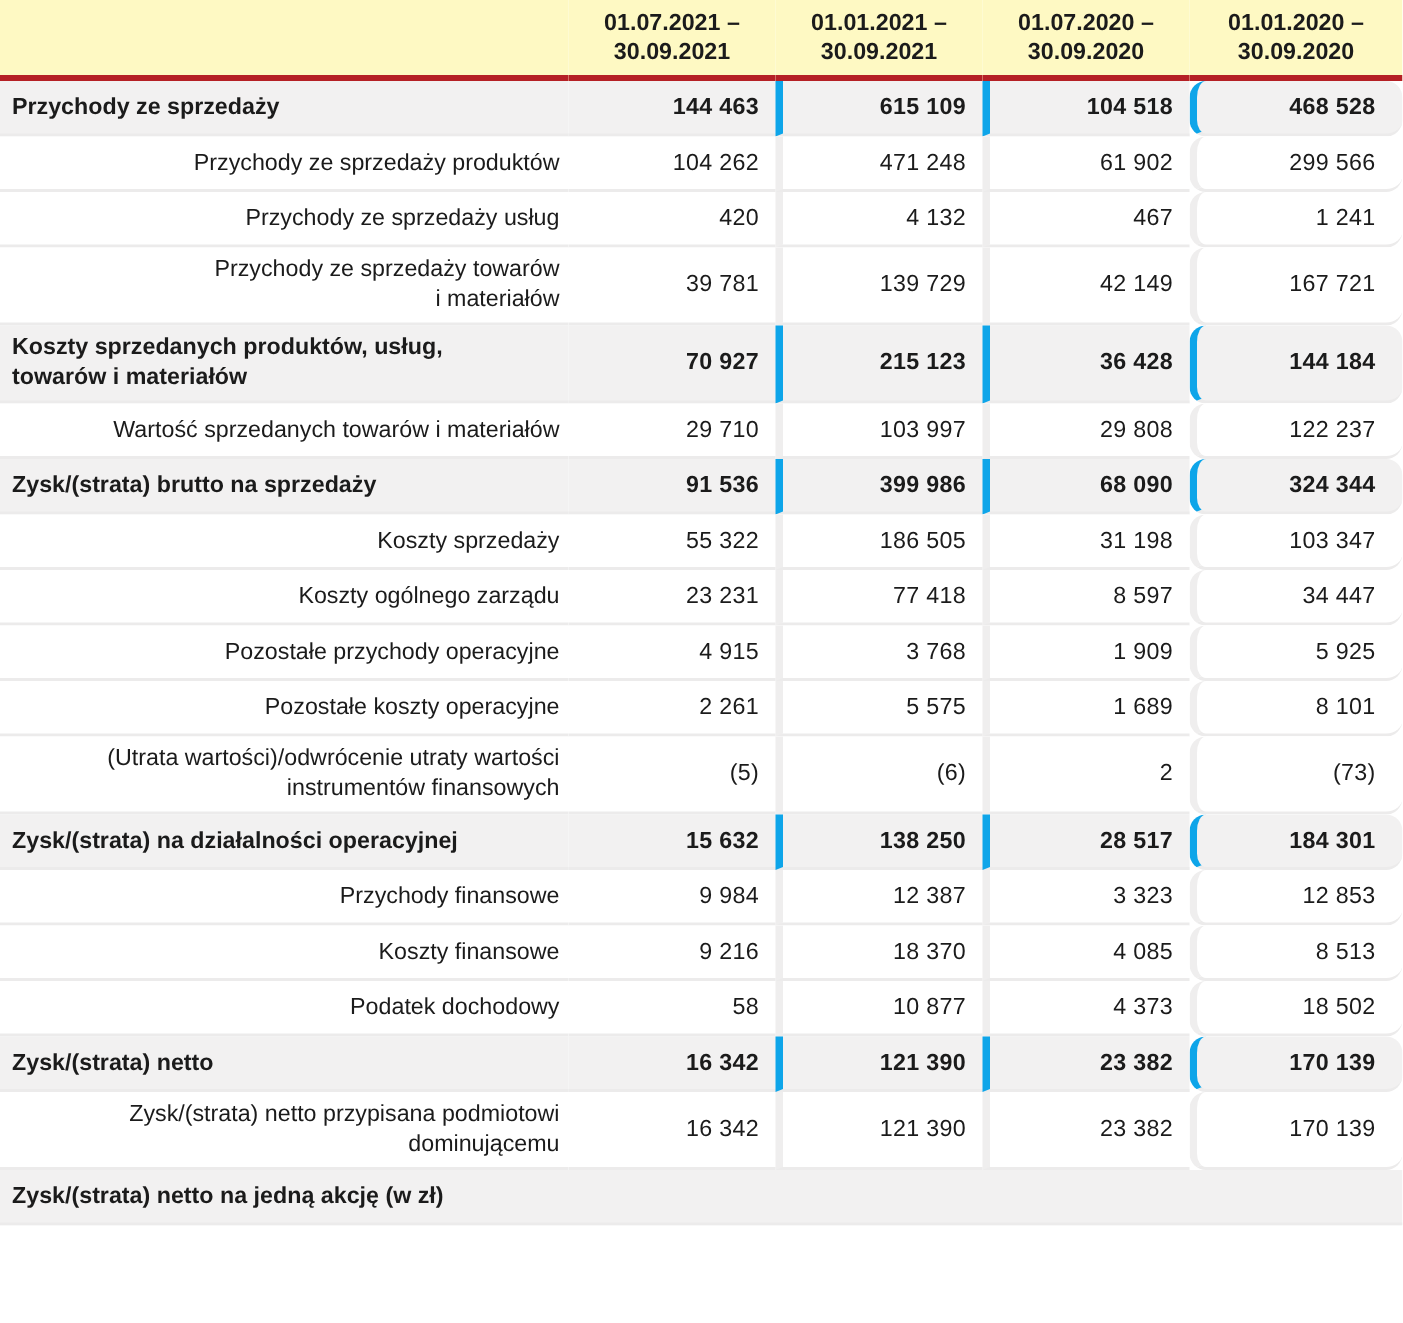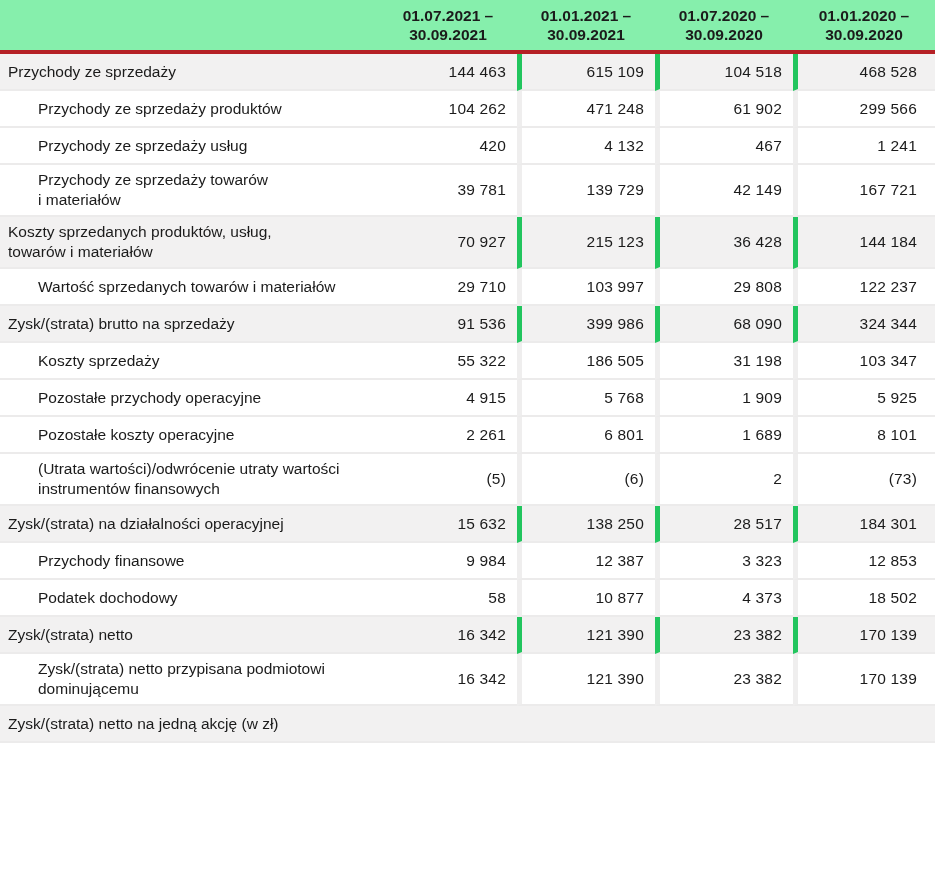--- a/index.html
+++ b/index.html
@@ -14,21 +14,21 @@
     border-collapse: separate;
     border-spacing: 0;
     table-layout: fixed;
   }
   col.c-label { width: 379px; }
   col.c-val   { width: 138px; }
   col.c-last  { width: 142px; }
 
   
   thead th {
-    background: #86efac;
+    background: #fef9c3;
     font-weight: 700;
     font-size: 15.5px;
     line-height: 19px;
     text-align: center;
     vertical-align: middle;
     padding: 6px 2px 6px 2px;
     border-bottom: 4px solid #B52025;
     white-space: pre-line;
   }
 
@@ -40,36 +40,36 @@
   }
   tr.r td    { height: 31px; }
   tr.tall td { height: 46px; }
 
   .lbl {
     padding: 2px 6px 2px 8px;
     line-height: 20px;
     white-space: pre-line;
     text-align: left;
   }
-  tr.sub .lbl { padding-left: 38px; font-weight: 400; }
+  tr.sub .lbl { padding-left: 38px; font-weight: 400; text-align: right; }
 
   .val {
     text-align: right;
     padding-right: 11px;
     letter-spacing: 0.2px;
     white-space: nowrap;
   }
-  .val.last { padding-right: 18px; }
-
-  tr.section td { background: #F2F1F1; font-weight: 400; }
+  .val.last { padding-right: 18px; border-radius: 11px; }
+
+  tr.section td { background: #F2F1F1; font-weight: 700; }
   tr.sub td     { background: #ffffff; font-weight: 400; }
 
   
   tr.sub .val + .val     { border-left: 5px solid #EFEEEE; margin-top: 44px; }
-  tr.section .val + .val { border-left: 5px solid #22c55e; }
+  tr.section .val + .val { border-left: 5px solid #0ea5e9; }
 </style>
 </head>
 <body>
 
 <table class="fin">
   <colgroup>
     <col class="c-label">
       <col class="c-val">
       <col class="c-val">
       <col class="c-val">
@@ -141,30 +141,37 @@
       <td class="val last">324 344</td>
     </tr>
     <tr class="r sub">
       <td class="lbl">Koszty sprzedaży</td>
       <td class="val">55 322</td>
       <td class="val">186 505</td>
       <td class="val">31 198</td>
       <td class="val last">103 347</td>
     </tr>
     <tr class="r sub">
+      <td class="lbl">Koszty ogólnego zarządu</td>
+      <td class="val">23 231</td>
+      <td class="val">77 418</td>
+      <td class="val">8 597</td>
+      <td class="val last">34 447</td>
+    </tr>
+    <tr class="r sub">
       <td class="lbl">Pozostałe przychody operacyjne</td>
       <td class="val">4 915</td>
-      <td class="val">5 768</td>
+      <td class="val">3 768</td>
       <td class="val">1 909</td>
       <td class="val last">5 925</td>
     </tr>
     <tr class="r sub">
       <td class="lbl">Pozostałe koszty operacyjne</td>
       <td class="val">2 261</td>
-      <td class="val">6 801</td>
+      <td class="val">5 575</td>
       <td class="val">1 689</td>
       <td class="val last">8 101</td>
     </tr>
     <tr class="tall sub">
       <td class="lbl">(Utrata wartości)/odwrócenie utraty wartości
 instrumentów finansowych</td>
       <td class="val">(5)</td>
       <td class="val">(6)</td>
       <td class="val">2</td>
       <td class="val last">(73)</td>
@@ -177,20 +184,27 @@
       <td class="val last">184 301</td>
     </tr>
     <tr class="r sub">
       <td class="lbl">Przychody finansowe</td>
       <td class="val">9 984</td>
       <td class="val">12 387</td>
       <td class="val">3 323</td>
       <td class="val last">12 853</td>
     </tr>
     <tr class="r sub">
+      <td class="lbl">Koszty finansowe</td>
+      <td class="val">9 216</td>
+      <td class="val">18 370</td>
+      <td class="val">4 085</td>
+      <td class="val last">8 513</td>
+    </tr>
+    <tr class="r sub">
       <td class="lbl">Podatek dochodowy</td>
       <td class="val">58</td>
       <td class="val">10 877</td>
       <td class="val">4 373</td>
       <td class="val last">18 502</td>
     </tr>
     <tr class="r section">
       <td class="lbl">Zysk/(strata) netto</td>
       <td class="val">16 342</td>
       <td class="val">121 390</td>

